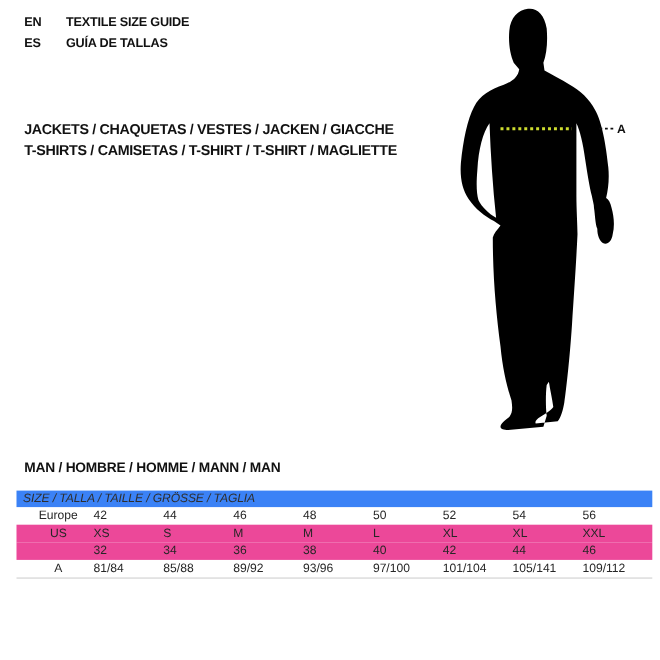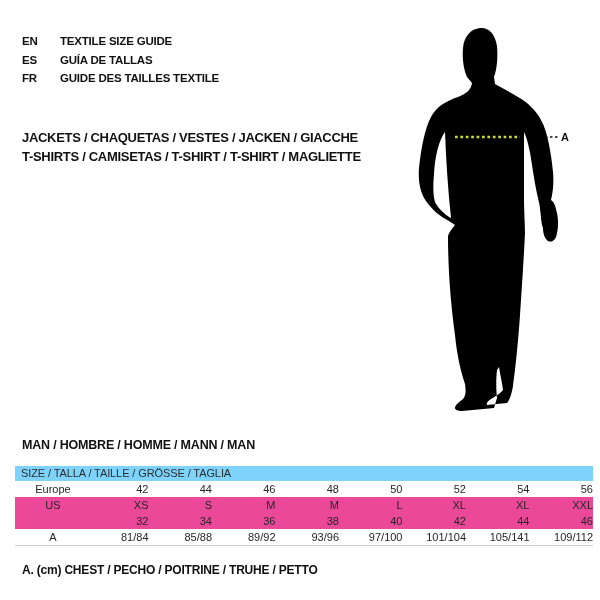--- a/index.html
+++ b/index.html
@@ -1,64 +1,60 @@
 <!DOCTYPE html>
 <html><head>
 <meta charset="utf-8">
 <style>
   html,body{margin:0;padding:0;background:#ffffff;}
   body{width:600px;height:600px;position:relative;overflow:hidden;
        font-family:"Liberation Sans",sans-serif;color:#111;}
-  .page{position:absolute;inset:0;margin-top:20px;}
+  .page{position:absolute;inset:0;}
 
   
   .langs{position:absolute;left:22px;top:12px;}
   .lang-row{display:flex;line-height:18.6px;font-size:11.5px;font-weight:bold;letter-spacing:-0.2px;}
   .lang-code{width:38px;flex:0 0 38px;}
 
   
   .cats{position:absolute;left:22px;top:109px;font-size:13px;font-weight:bold;
         line-height:18.5px;letter-spacing:-0.3px;}
 
   
   .figure{position:absolute;left:410px;top:0px;}
 
   
   .section-title{position:absolute;left:22px;top:418px;font-size:12.5px;font-weight:bold;letter-spacing:-0.2px;}
 
   
   .size-table{position:absolute;left:15px;top:446px;width:578px;border-bottom:1px solid #d0d0d0;}
-  .thead{height:15px;line-height:15px;background:#7dd3fc;padding-left:6px;
-         font-size:11px;color:#2e2e2e;letter-spacing:-0.1px;}
+  .thead{height:15px;line-height:15px;background:#3b82f6;padding-left:6px;
+         font-size:11px;color:#2e2e2e;letter-spacing:-0.1px;font-style:italic;}
   .trow{display:grid;grid-template-columns:70px repeat(8,1fr);height:16px;line-height:16px;
         font-size:11px;color:#262626;}
   .trow.shade{background:#ec4899;}
   .trow .lbl{padding-left:6px;text-align:center;}
-  .trow .val{text-align:right;}
+  .trow .val{text-align:left;}
 
   
   .footnote{position:absolute;left:22px;top:543px;font-size:12px;font-weight:bold;letter-spacing:-0.2px;}
 </style>
 </head>
 <body>
 
 <div class="page">
 
   <div class="langs">
     <div class="lang-row">
       <span class="lang-code">EN</span>
       <span class="lang-text">TEXTILE SIZE GUIDE</span>
     </div>
     <div class="lang-row">
       <span class="lang-code">ES</span>
       <span class="lang-text">GUÍA DE TALLAS</span>
-    </div>
-    <div class="lang-row">
-      <span class="lang-code">FR</span>
-      <span class="lang-text">GUIDE DES TAILLES TEXTILE</span>
     </div>
   </div>
 
   <div class="cats">
     <div>JACKETS / CHAQUETAS / VESTES / JACKEN / GIACCHE</div>
     <div>T-SHIRTS / CAMISETAS / T-SHIRT / T-SHIRT / MAGLIETTE</div>
   </div>
 
   <svg class="figure" width="160" height="410" viewBox="0 0 160 410">
     <path fill="#000000" fill-rule="evenodd" d="
@@ -165,15 +161,14 @@
       <span class="val">85/88</span>
       <span class="val">89/92</span>
       <span class="val">93/96</span>
       <span class="val">97/100</span>
       <span class="val">101/104</span>
       <span class="val">105/141</span>
       <span class="val">109/112</span>
     </div>
   </div>
 
-  <div class="footnote">A. (cm) CHEST / PECHO / POITRINE / TRUHE / PETTO</div>
 
 </div>
 
 </body></html>

